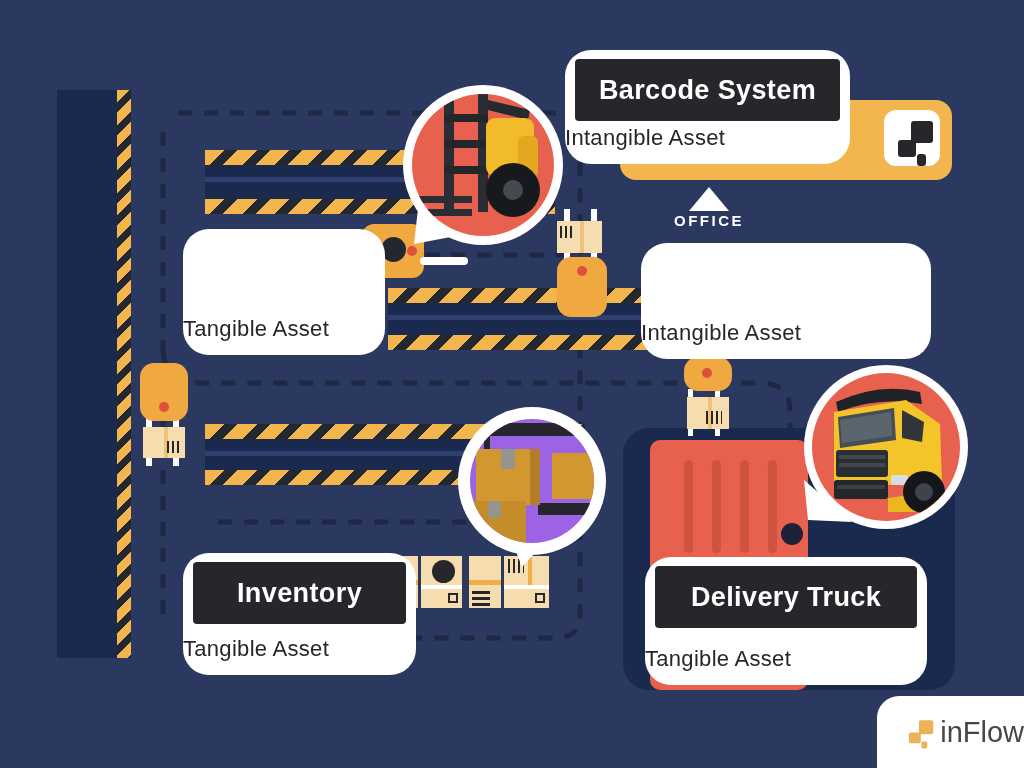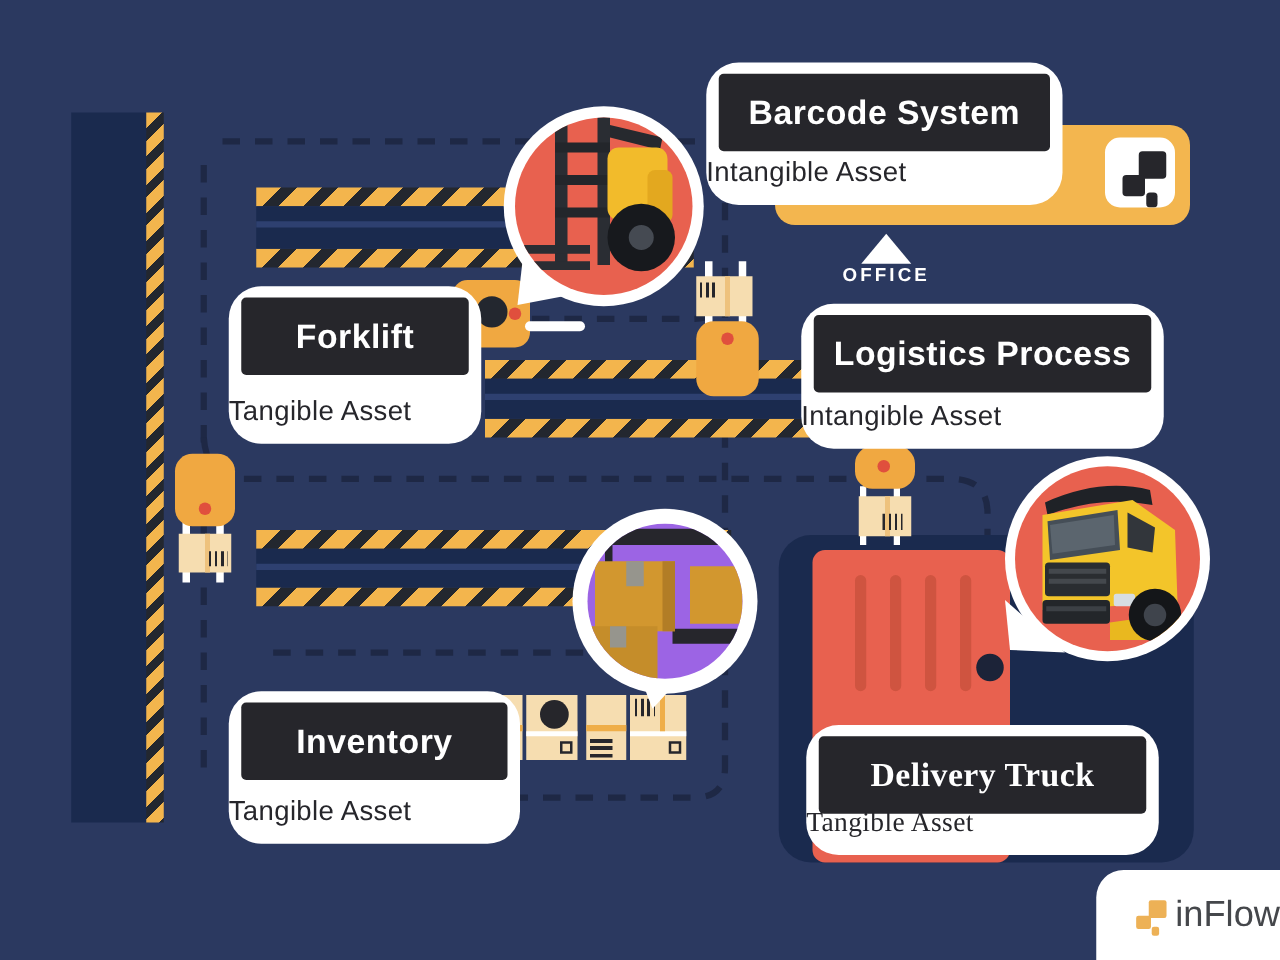--- a/index.html
+++ b/index.html
@@ -261,32 +261,30 @@
     </svg>
   </div>
   <div class="abs tri"></div>
   <div class="abs office-label">OFFICE</div>
 
   <div class="abs card" style="left:565px;top:50px;width:285px;height:114px;">
     <div class="pill">Barcode System</div>
     <div class="sub">Intangible Asset</div>
   </div>
   <div class="abs card" style="left:183px;top:229px;width:202px;height:126px;">
-    <div class="pill">Forklift</div>
     <div class="sub">Tangible Asset</div>
   </div>
   <div class="abs card" style="left:641px;top:243px;width:290px;height:116px;">
-    <div class="pill">Logistics Process</div>
     <div class="sub">Intangible Asset</div>
   </div>
   <div class="abs card" style="left:183px;top:553px;width:233px;height:122px;">
     <div class="pill">Inventory</div>
     <div class="sub">Tangible Asset</div>
   </div>
-  <div class="abs card" style="left:645px;top:580px;width:282px;height:104px;font-family:Liberation Serif, serif;">
+  <div class="abs card" style="left:645px;top:557px;width:282px;height:128px;">
     <div class="pill">Delivery Truck</div>
     <div class="sub">Tangible Asset</div>
   </div>
 
   <div class="abs logo-card">
     <svg width="36" height="40" viewBox="0 0 56 56">
       <g fill="#edb156">
         <rect x="27" y="8" width="24" height="24" rx="3"></rect>
         <rect x="10" y="29" width="20" height="18" rx="3"></rect>
         <rect x="31" y="44" width="10" height="12" rx="3"></rect>

